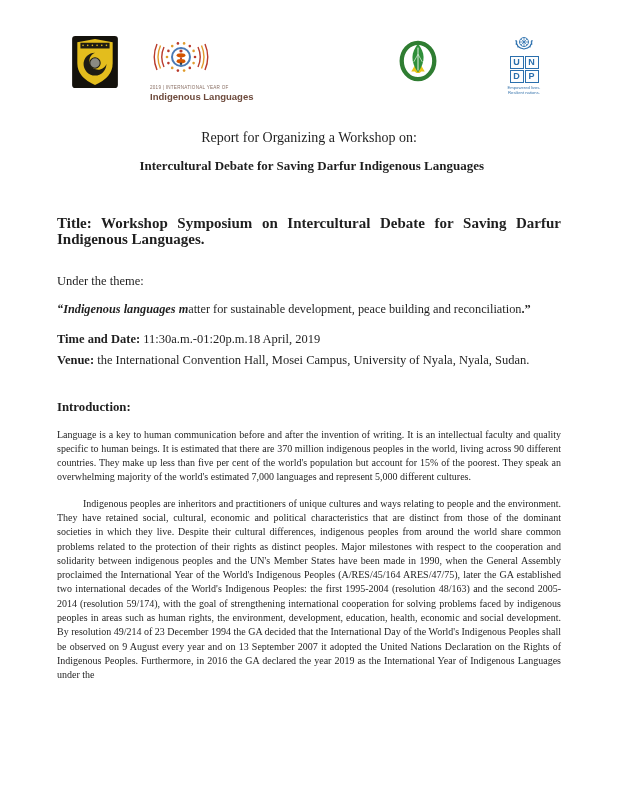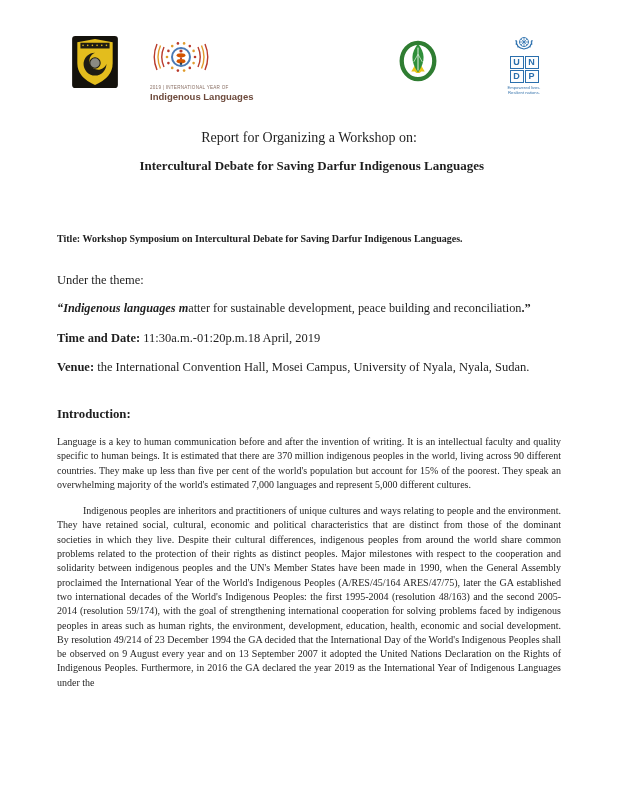--- a/index.html
+++ b/index.html
@@ -55,31 +55,31 @@
     font-size: 4.2px; line-height: 5px; color: #3a76ae; white-space: nowrap;
   }
 
   
   .report-line { margin-top: 30px; text-align: center; font-size: 14px; }
   .main-title {
     margin: 11px auto 0 auto; max-width: 350px; text-align: right;
     font-size: 13px; font-weight: bold; line-height: 17.5px;
   }
   .title-block {
-    margin-top: 56px; font-size: 10px; font-weight: bold;
+    margin-top: 40px; font-size: 15px; font-weight: bold;
     text-align: justify; line-height: 16.5px;
   }
   .theme-heading { margin-top: 26px; text-align: left; font-size: 12.5px; }
   .quote-line { margin-top: 13px; font-size: 12.3px; text-align: justify; }
   .quote-lead { font-weight: bold; font-style: italic; }
   .quote-end { font-weight: bold; }
 
   .time-line { margin-top: 15px; font-size: 12.5px; }
   .date-value { display: inline-block; }
-  .venue-line { margin-top: 14px; font-size: 12.5px; }
+  .venue-line { margin-top: 6px; font-size: 12.5px; }
   .bold-label { font-weight: bold; }
 
   .intro-heading { margin-top: 32px; font-size: 12.8px; font-weight: bold; }
   .body-para {
     margin-top: 13px; font-size: 10px; line-height: 14.3px;
     text-align: justify;
   }
   .body-para.indented { margin-top: 12px; text-indent: 26px; }
 </style>
 </head>

